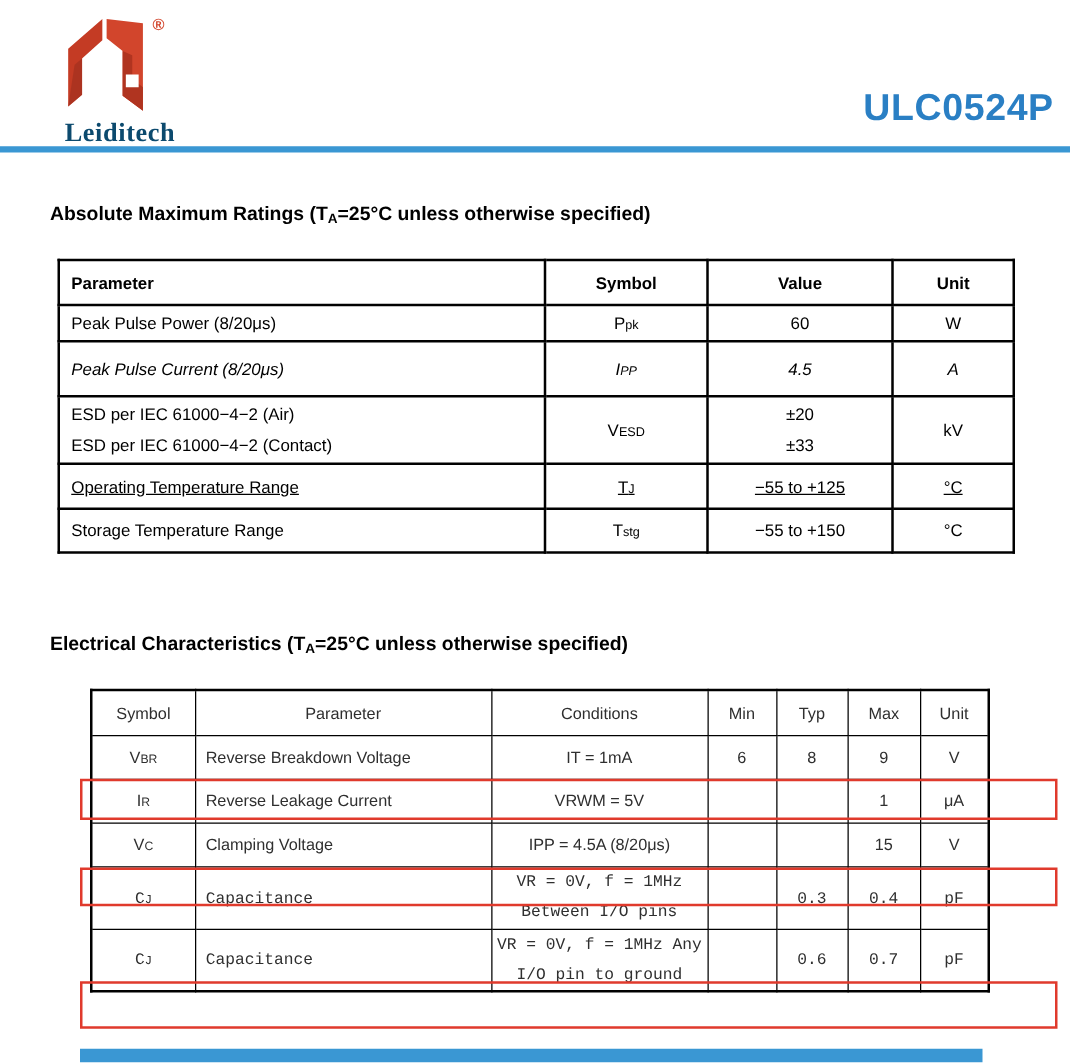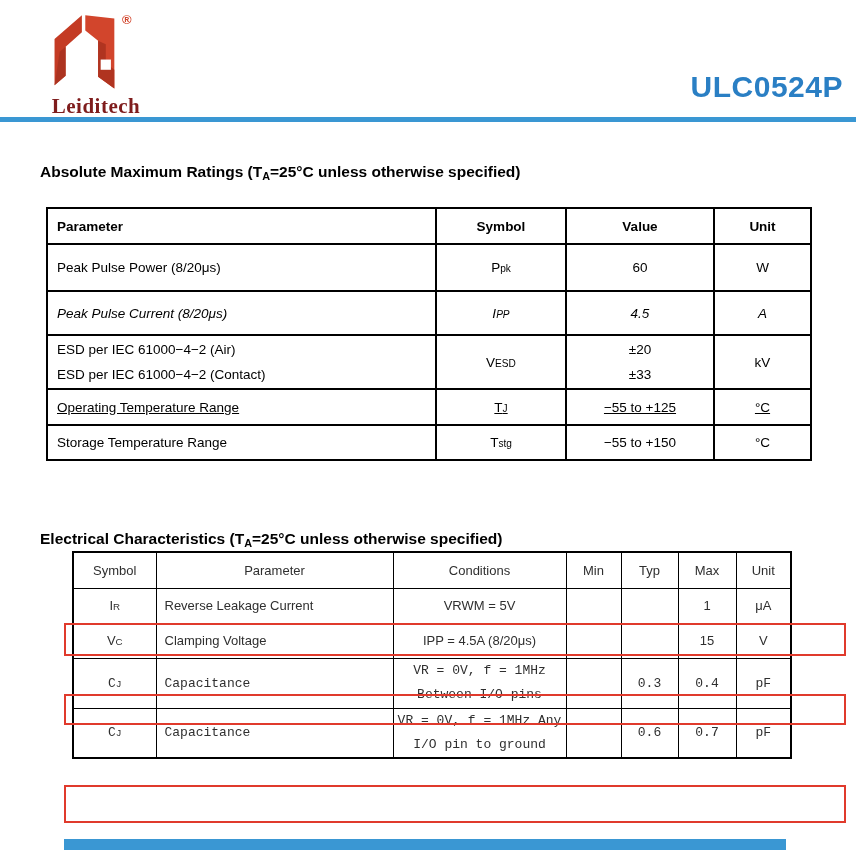--- a/index.html
+++ b/index.html
@@ -9,40 +9,40 @@
     font-family:"Liberation Sans", sans-serif; color:#000; overflow:hidden;
   }
 
   
   .logo-wrap { position:absolute; left:36px; top:8px; width:120px; height:110px; }
   .logo-svg { position:absolute; left:8px; top:2px; }
   .reg-mark { position:absolute; left:86px; top:4px; color:var(--logo_red,#d2452c);
               font-size:13px; font-weight:bold; }
   .brand { position:absolute; left:0px; top:86px; width:120px; text-align:center;
            font-family:"Liberation Serif", serif; font-weight:bold; font-size:21px;
-           letter-spacing:0.5px; color:#7f1d1d; }
+           letter-spacing:0.5px; color:#0c4a6e; }
   .part-number { position:absolute; right:13px; top:70px; font-size:30px; font-weight:bold;
                  color:var(--part_number_blue,#2a7fc4); letter-spacing:0.5px; }
   .header-rule { position:absolute; left:0; top:117px; width:856px; height:5px;
                  background:var(--accent_blue,#3a97d3); }
 
   
   .sec-title { position:absolute; left:40px; font-size:15.5px; font-weight:bold; color:#000; }
   .sec-title.s1 { top:163px; }
-  .sec-title.s2 { top:530px; }
+  .sec-title.s2 { top:507px; }
   .title-sub { font-size:0.7em; vertical-align:-0.25em; }
 
   
   table { border-collapse:collapse; table-layout:fixed; }
   .t1 { position:absolute; left:46px; top:207px; width:764px; font-size:13.5px; }
   .t1 td { border:2px solid #000; text-align:center; vertical-align:middle; }
   .t1 td.p { text-align:left; padding-left:9px; }
   .t1 tr.hrow td { font-weight:bold; }
   .t1 tr.hrow { height:36px; }
-  .t1 tr.r1 { height:47px;margin-top:24px; } .t1 tr.r2 { height:44px;font-style:italic; } .t1 tr.r3 { height:54px; }
+  .t1 tr.r1 { height:29px;margin-top:24px; } .t1 tr.r2 { height:44px;font-style:italic; } .t1 tr.r3 { height:54px; }
   .t1 tr.r4 { height:36px;text-decoration:underline; } .t1 tr.r5 { height:35px; }
   .t1 .line2 { line-height:25px; }
 
   .t2 { position:absolute; left:72px; top:551px; width:718px; font-size:13px; color:#2f2f2f; }
   .t2 td { border:1px solid #000; text-align:center; vertical-align:middle; }
   .t2 { border:2px solid #000; }
   .t2 td.p { text-align:left; padding-left:8px; }
   .t2 tr.hrow { height:36px; }
   .t2 tr.r { height:35px; }
   .t2 tr.rc { height:50px;font-family:Liberation Mono, monospace; }
@@ -156,20 +156,29 @@
         <tr class="hrow">
       <td>Symbol</td>
       <td>Parameter</td>
       <td>Conditions</td>
       <td>Min</td>
       <td>Typ</td>
       <td>Max</td>
       <td>Unit</td>
     </tr>
     <tr class="r">
+      <td><span>V</span><span class="sub">BR</span></td>
+      <td class="p">Reverse Breakdown Voltage</td>
+      <td>IT = 1mA</td>
+      <td>6</td>
+      <td>8</td>
+      <td>9</td>
+      <td>V</td>
+    </tr>
+    <tr class="r">
       <td><span>I</span><span class="sub">R</span></td>
       <td class="p">Reverse Leakage Current</td>
       <td>VRWM = 5V</td>
       <td></td>
       <td></td>
       <td>1</td>
       <td>μA</td>
     </tr>
     <tr class="r">
       <td><span>V</span><span class="sub">C</span></td>

